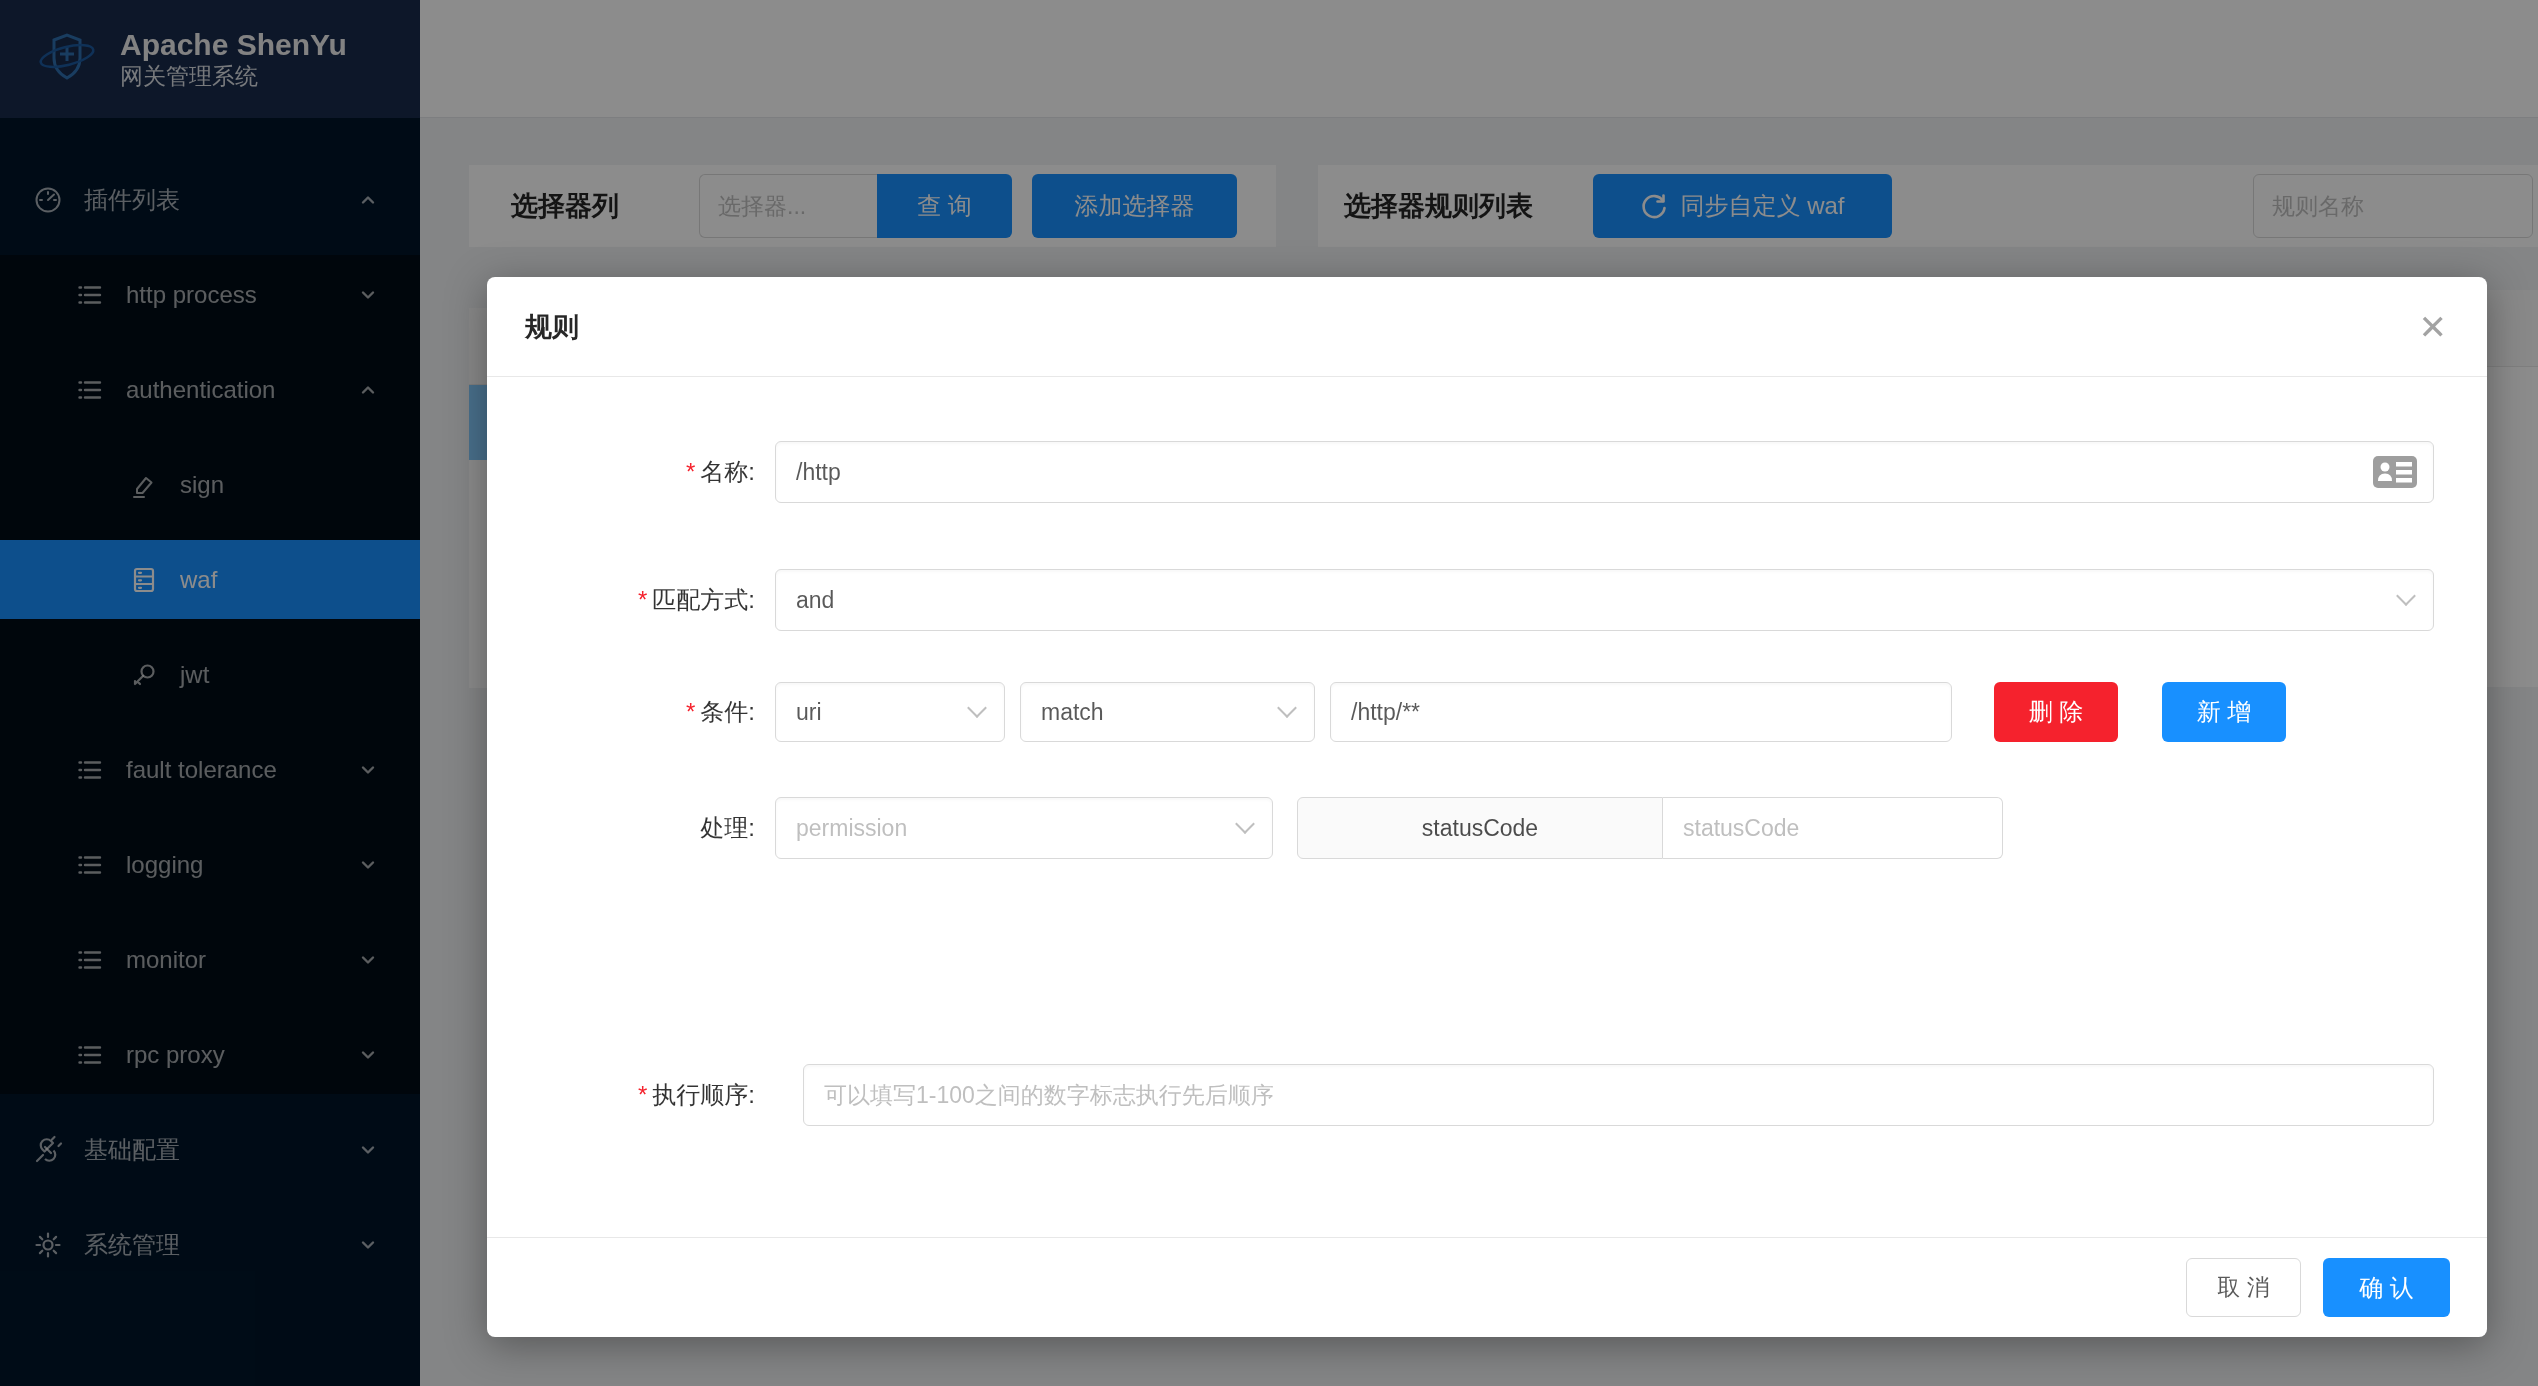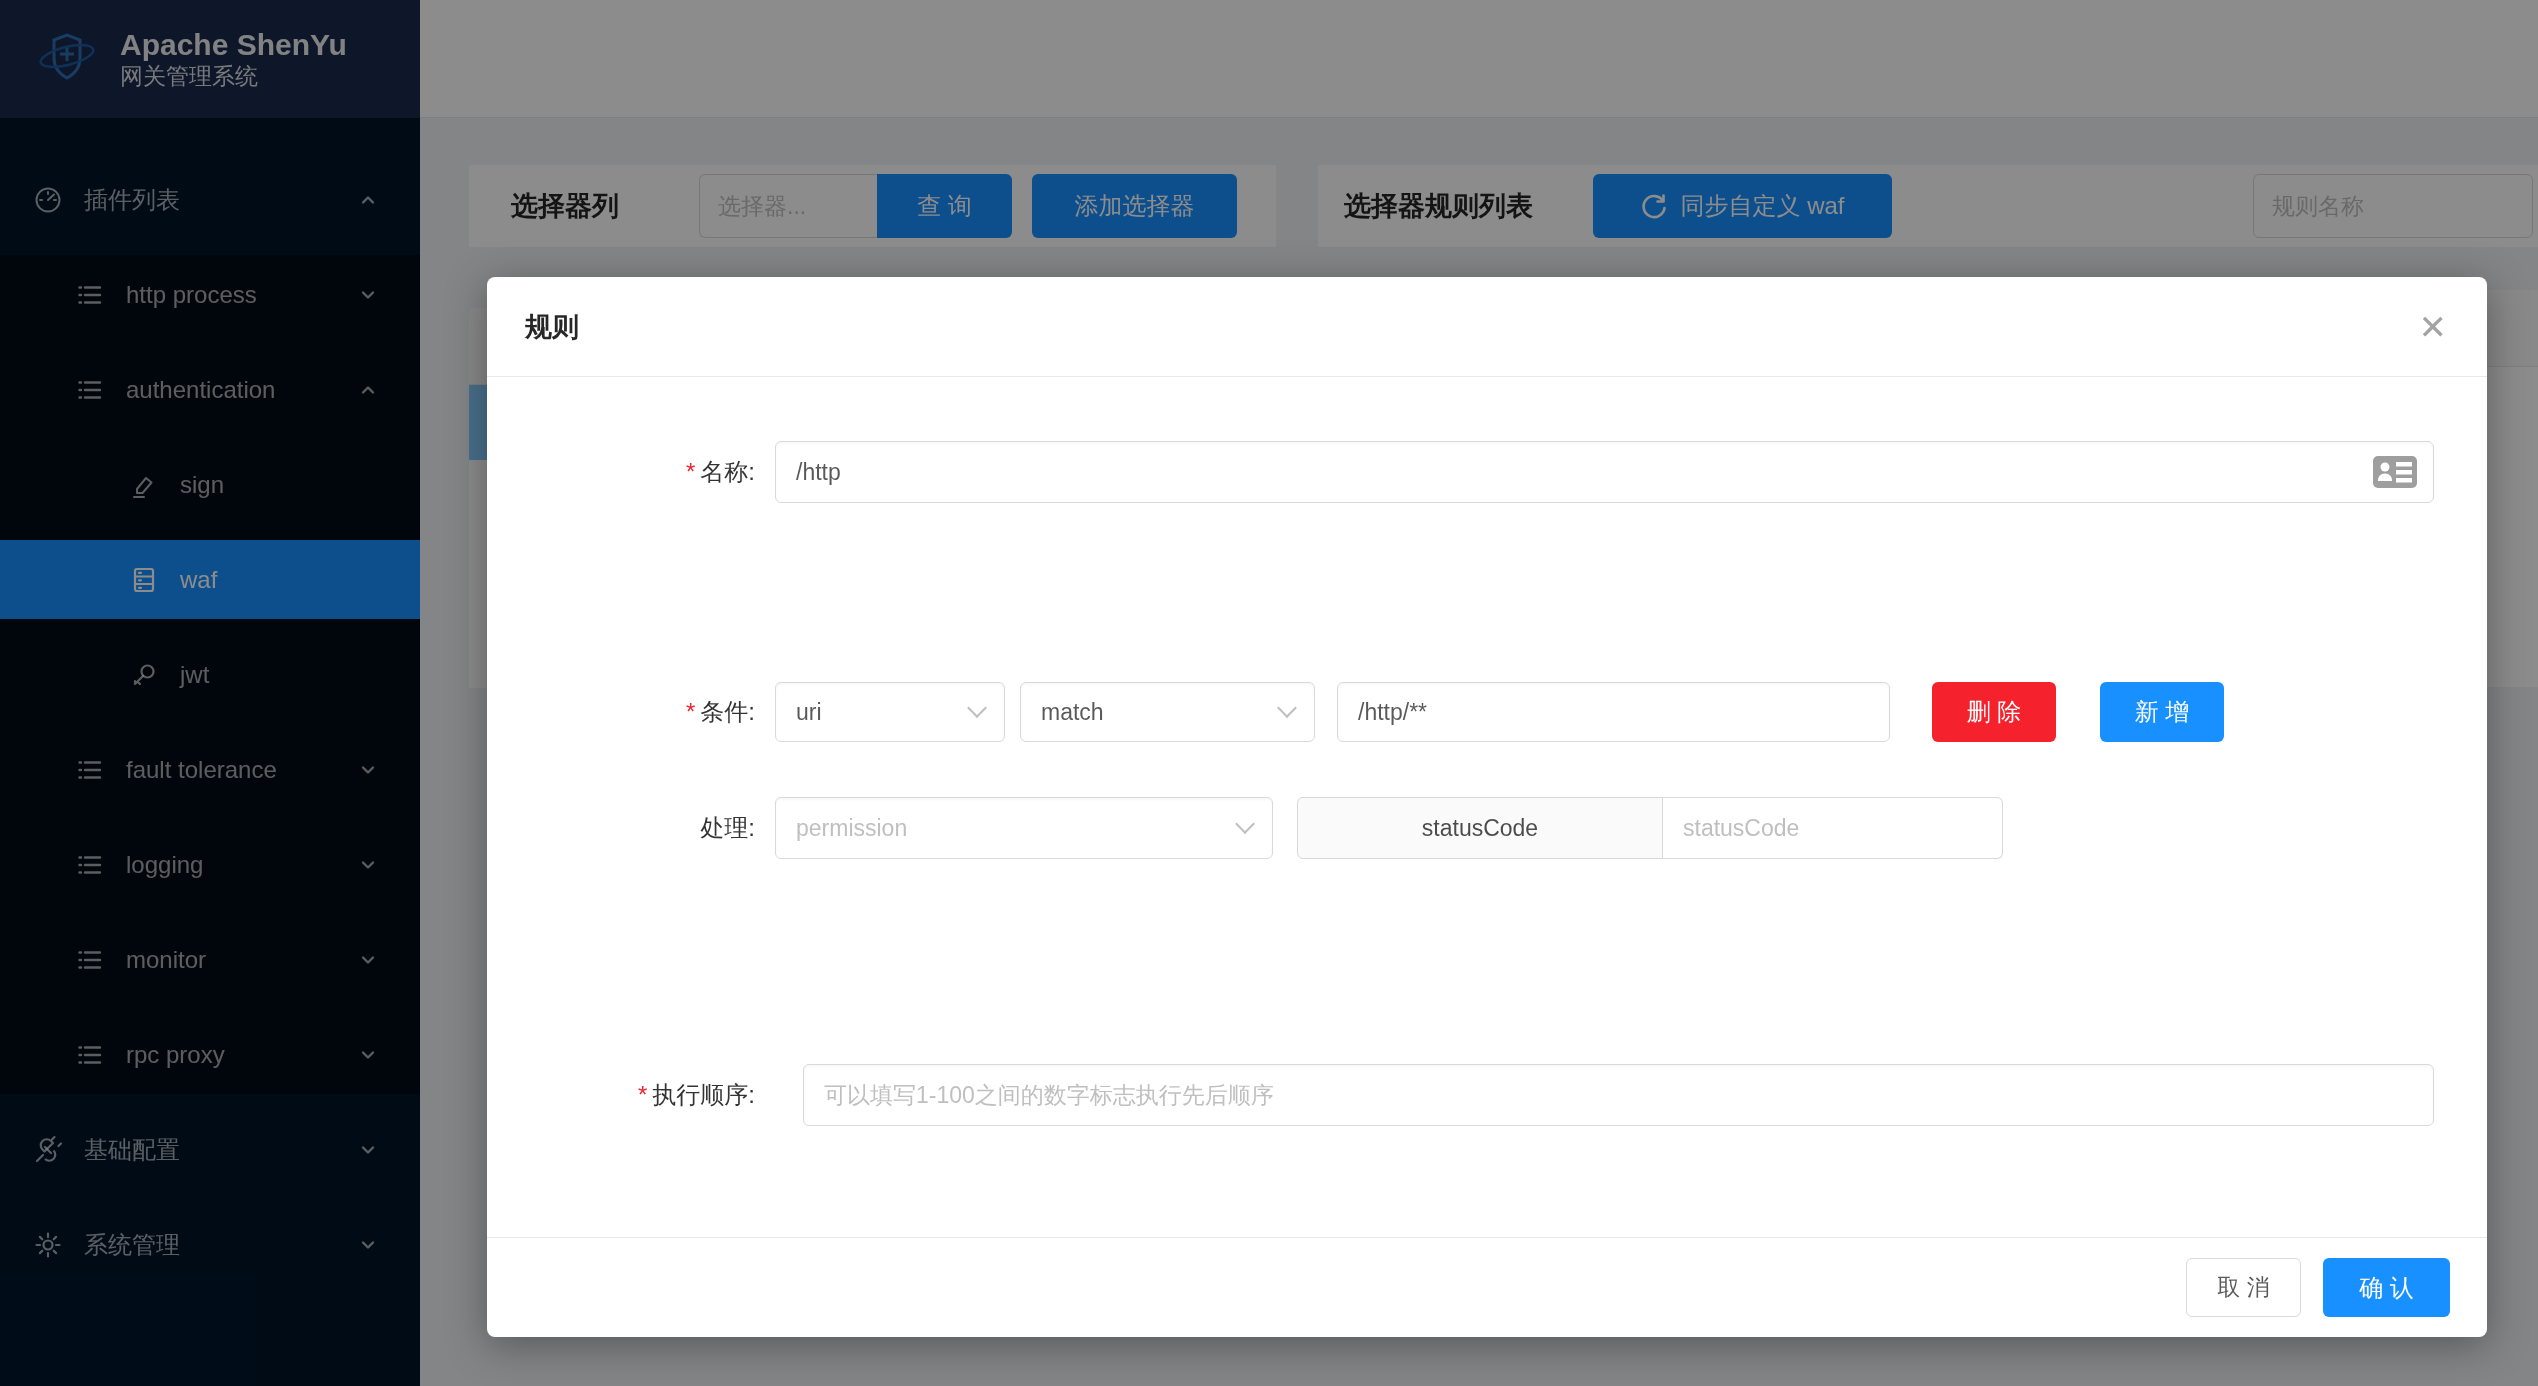--- a/index.html
+++ b/index.html
@@ -79,21 +79,21 @@
   .input-wrap input { width:100%; }
   .suffix-icon { position:absolute; right:16px; top:50%; transform:translateY(-50%); width:46px; height:34px; }
   .select { position:relative; height:100%; border:1px solid #d9d9d9; border-radius:6px; background:#fff;
     display:flex; align-items:center; padding:0 50px 0 20px; font-size:23px; color:rgba(0,0,0,0.65);
     cursor:pointer; box-shadow:inset 0 2px 3px rgba(0,0,0,0.03); }
   .select .ph { color:#bfbfbf; }
   .sel-chev { position:absolute; right:20px; top:50%; width:14px; height:14px; margin-top:-11px;
     border-right:2px solid #bfbfbf; border-bottom:2px solid #bfbfbf; transform:rotate(45deg); }
   .sel-uri { width:230px; }
   .sel-op { width:295px; margin-left:15px; }
-  .cond-input { width:553px; margin-left:22px; }
+  .cond-input { width:622px; margin-left:15px; }
   .btn-del { width:124px; height:60px; margin-left:42px; background:var(--danger); }
   .btn-addcond { width:124px; height:60px; margin-left:44px; }
   .sel-handle { width:498px; }
   .handle-group { display:flex; height:62px; margin-left:24px; }
   .addon { width:366px; background:#fafafa; border:1px solid #d9d9d9; border-radius:6px 0 0 6px;
     display:flex; align-items:center; justify-content:center; font-size:23px; color:rgba(0,0,0,0.7); }
   .addon-input { width:340px; border-radius:0 6px 6px 0; border-left:none; box-shadow:none; }
   .switch { width:86px; height:39px; border-radius:20px; background:var(--primary); position:relative;
     margin-left:14px; flex:none; cursor:pointer; }
   .switch .knob { position:absolute; right:3px; top:3px; width:33px; height:33px; border-radius:50%; background:#fff; }
@@ -334,20 +334,27 @@
         <rect x="1" y="1" width="44" height="32" rx="5" fill="#9e9e9e"></rect>
         <circle cx="13" cy="12" r="4.5" fill="#fff"></circle>
         <path d="M6 26 Q6 18.5 13 18.5 Q20 18.5 20 26 Z" fill="#fff"></path>
         <rect x="24" y="7" width="16" height="4.5" fill="#fff"></rect>
         <rect x="24" y="15" width="16" height="4.5" fill="#fff"></rect>
         <rect x="24" y="23" width="16" height="4.5" fill="#fff"></rect>
       </svg>
     </div>
   </div>
 
+  <div class="form-row row-match">
+    <div class="label-col"><span class="star">*</span><span>匹配方式:</span></div>
+    <div class="select grow">
+      <span>and</span>
+      <span class="sel-chev"></span>
+    </div>
+  </div>
 
   <div class="form-row row-cond">
     <div class="label-col"><span class="star">*</span><span>条件:</span></div>
     <div class="select sel-uri">
       <span>uri</span>
       <span class="sel-chev"></span>
     </div>
     <div class="select sel-op">
       <span>match</span>
       <span class="sel-chev"></span>

